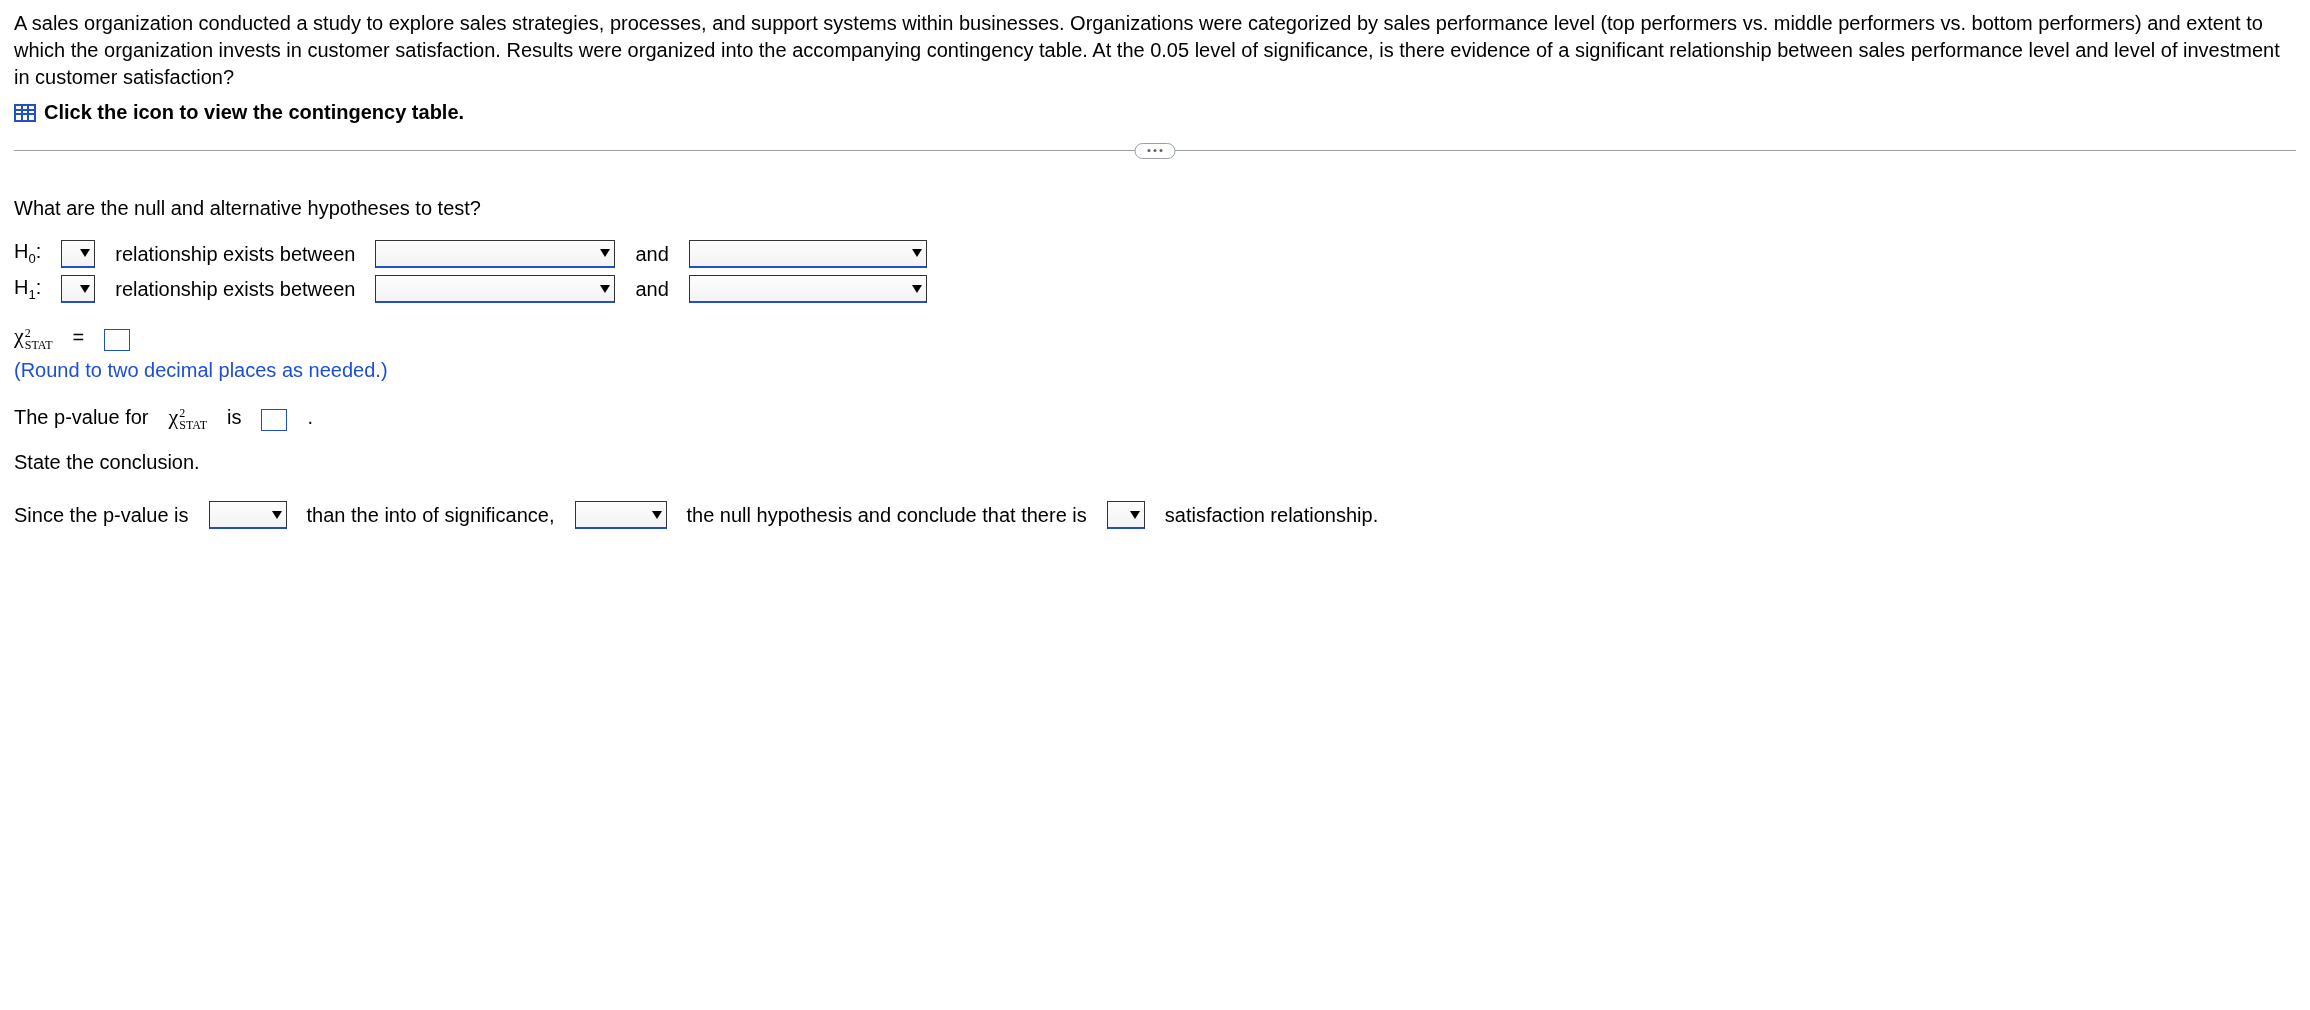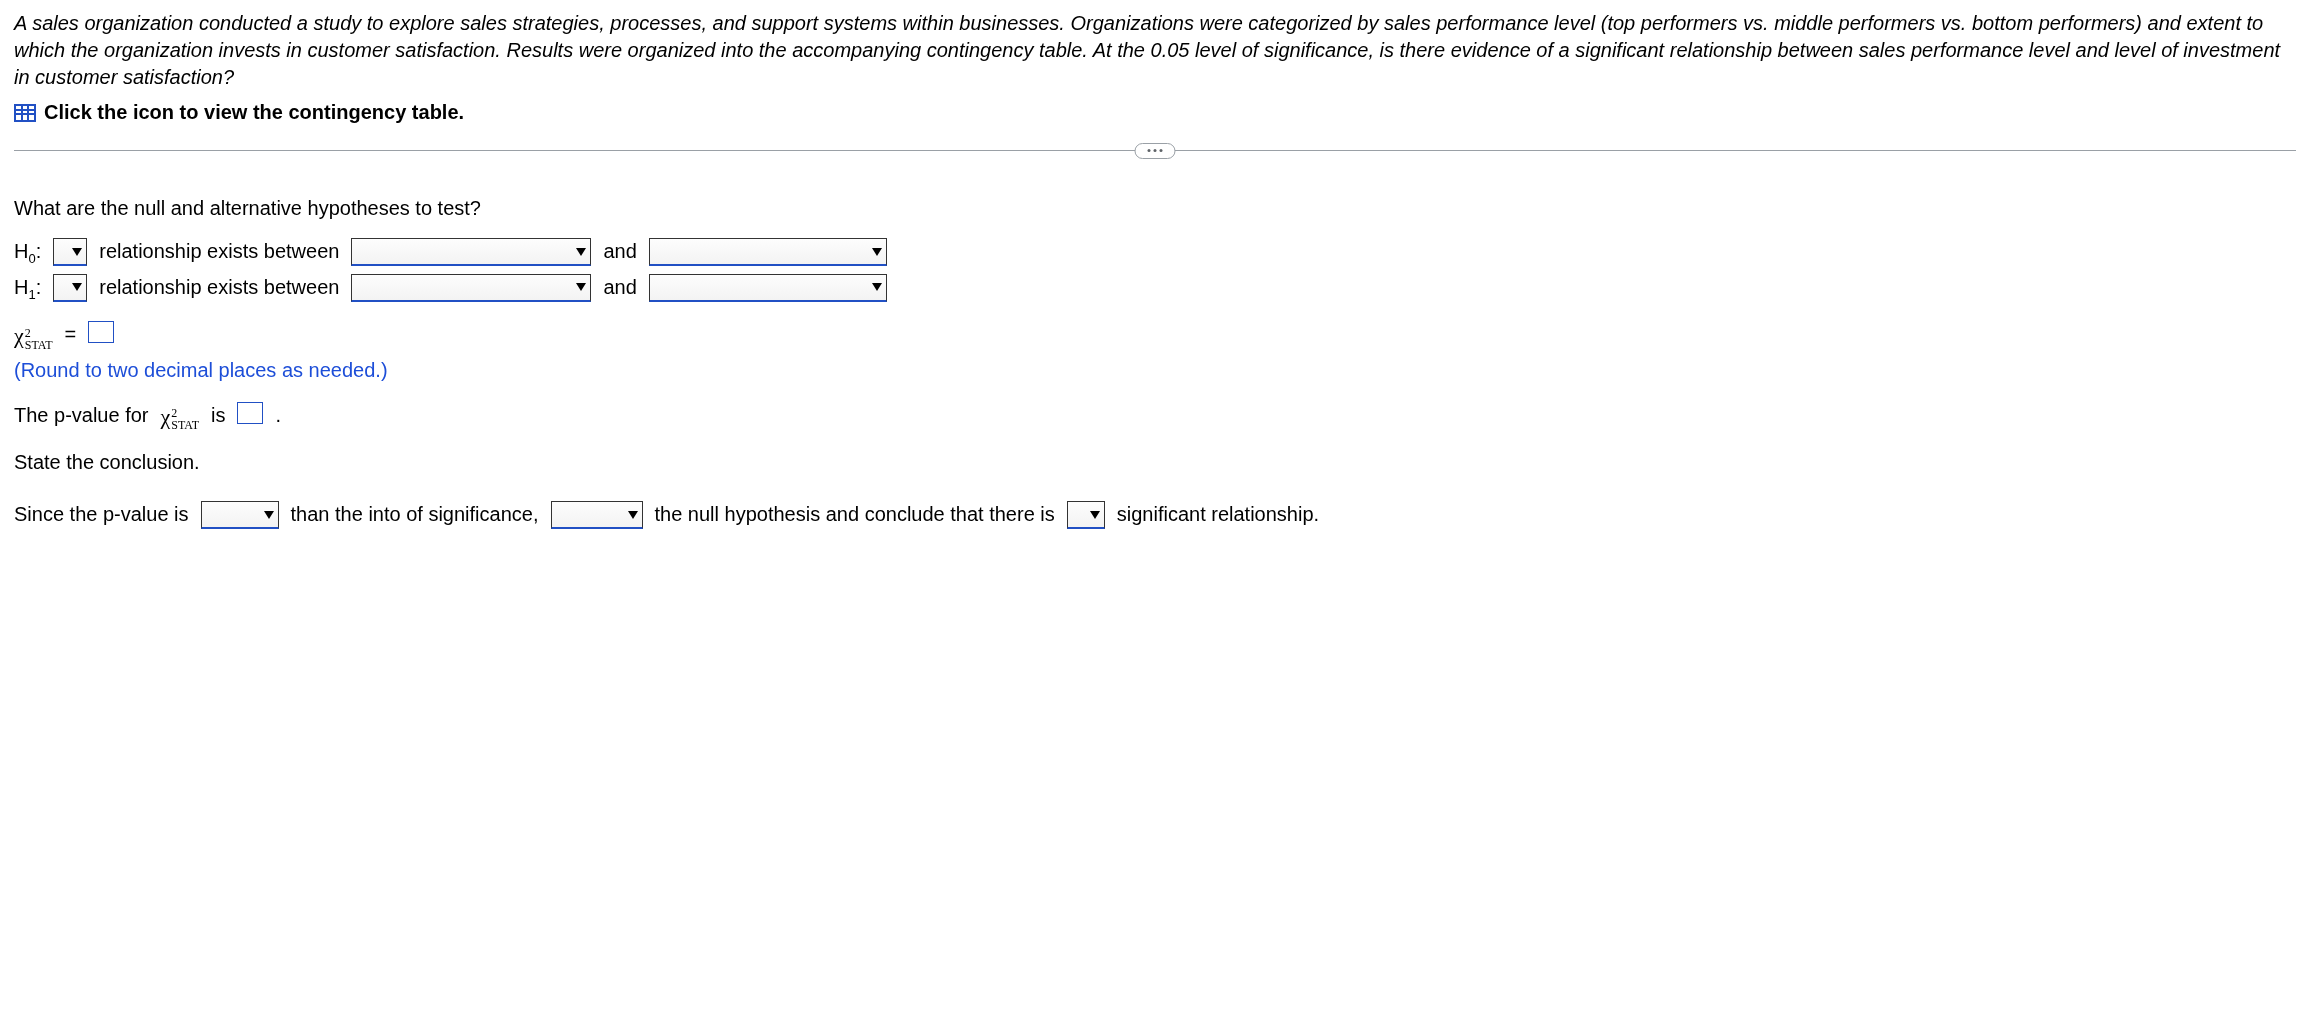--- a/index.html
+++ b/index.html
@@ -4,21 +4,21 @@
 <style>
   * { box-sizing: border-box; }
   body {
     font-family: Arial, Helvetica, sans-serif;
     font-size: 20px;
     color: #000;
     margin: 0;
     padding: 10px 14px;
     line-height: 1.35;
   }
-  .problem-text { margin-bottom: 8px; font-style: italic; }
+  .problem-text { margin-bottom: 8px; }
   .icon-link-row {
     display: flex;
     align-items: center;
     gap: 8px;
     margin-top: 6px;
     margin-bottom: 14px;
     font-weight: bold;
   }
   .table-icon {
     width: 22px; height: 18px;
@@ -53,23 +53,23 @@
     align-items: center;
     gap: 3px;
     cursor: pointer;
   }
   .hr-pill .dot {
     width: 3px; height: 3px; background: #5f6368; border-radius: 50%;
   }
   .section { margin: 12px 0 18px; }
   .row {
     display: flex;
-    align-items: flex-start;
+    align-items: flex-end;
     flex-wrap: wrap;
-    gap: 12px;
+    gap: 20px;
     margin: 6px 0;
   }
   .sub { font-size: 0.65em; vertical-align: sub; }
   .chi-stat {
     font-family: 'Times New Roman', serif;
     display: inline-flex;
     align-items: flex-end;
   }
   .chi-stat .big { font-size: 22px; }
   .chi-stat .scripts {
@@ -208,15 +208,15 @@
         <span class="tri"></span>
       </span>
     <span>than the into of significance,</span>
     <span class="select-box tiny2">
         <span class="tri"></span>
       </span>
     <span>the null hypothesis and conclude that there is</span>
     <span class="select-box tiny3">
         <span class="tri"></span>
       </span>
-    <span>significant relationship.</span>
+    <span>satisfaction relationship.</span>
   </div>
 </div>
 
 </body></html>

